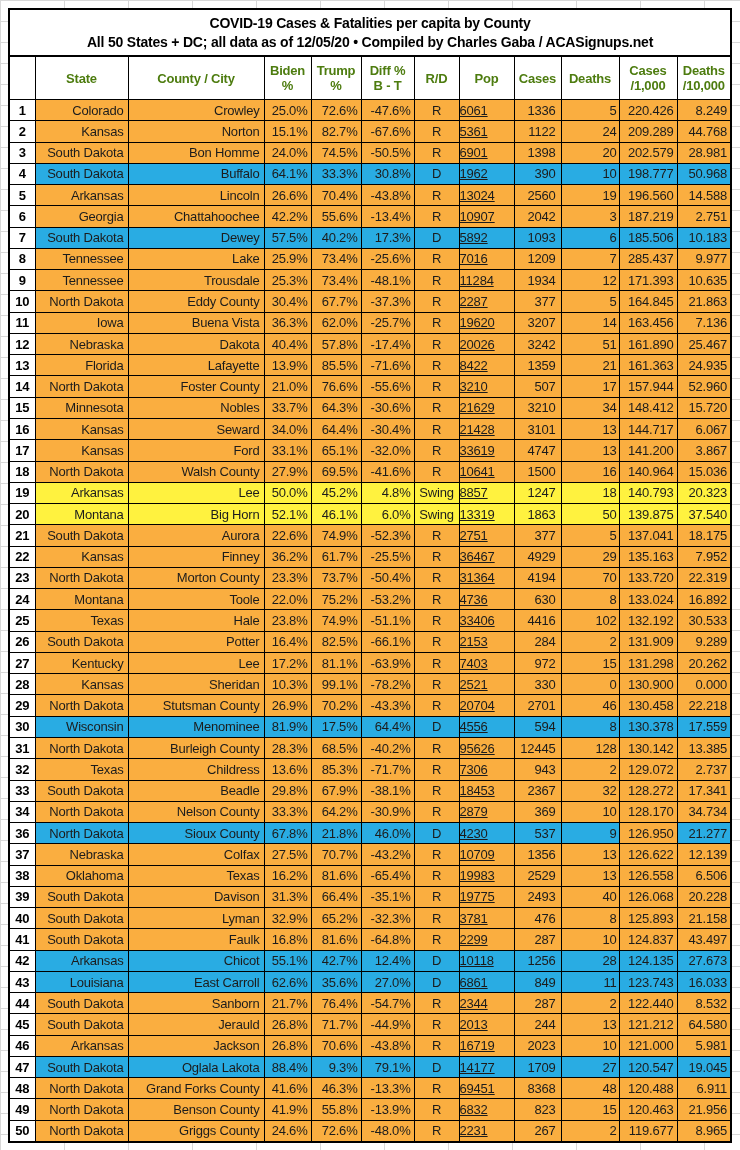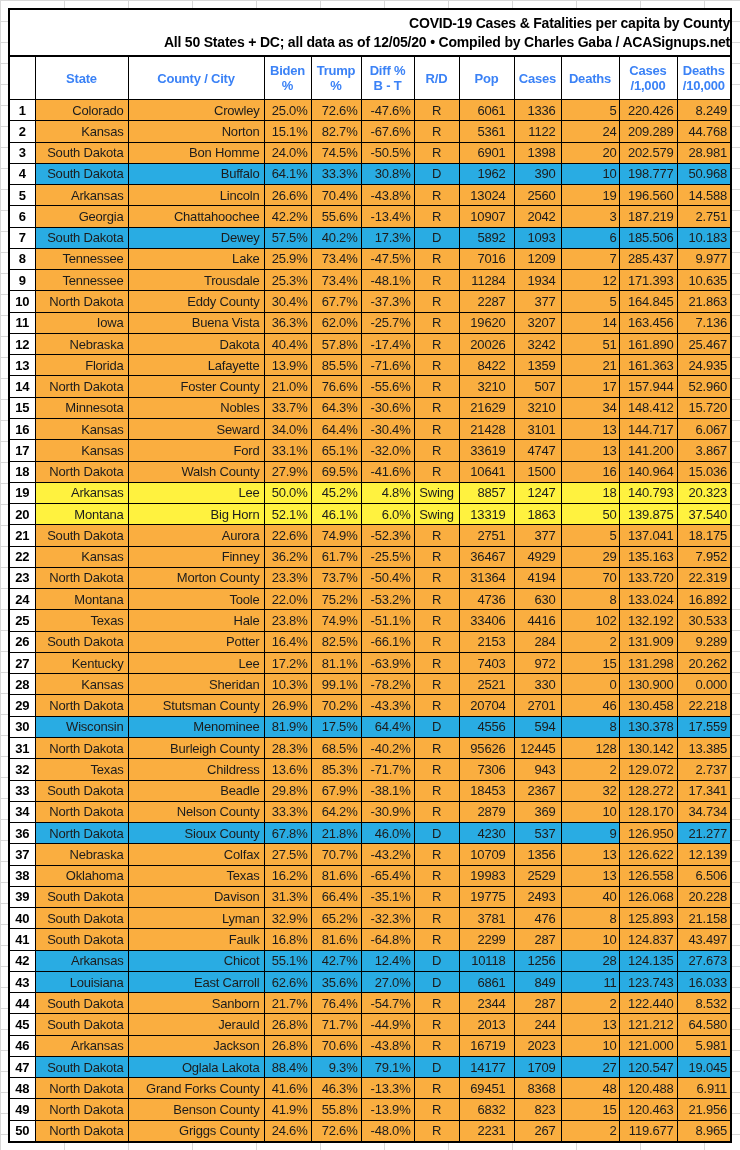--- a/index.html
+++ b/index.html
@@ -15,36 +15,36 @@
       repeating-linear-gradient(to bottom,#d8d8d8 0 1px,transparent 1px 21px);
   }
   table.sheet{
     position:absolute;left:8px;top:8px;
     width:722px;height:1135px;
     border-collapse:collapse;table-layout:fixed;
     border:2px solid #000;background:#fff;
   }
   td,th{border:1px solid #000;padding:0;overflow:hidden;white-space:nowrap;}
   .title-cell{
-    border-bottom:2px solid #000;text-align:right;vertical-align:middle;
+    border-bottom:2px solid #000;text-align:center;vertical-align:middle;
     font-weight:bold;font-size:14px;color:#000;height:45px;background:#fff;
   }
   .title-cell .line{line-height:19px;letter-spacing:-0.2px;}
   thead th.colhead{
-    font-weight:bold;font-size:13px;color:#3b82f6;background:#fff;
+    font-weight:bold;font-size:13px;color:#4d7c0f;background:#fff;
     text-align:center;vertical-align:middle;
     white-space:pre-line;line-height:15px;height:42px;letter-spacing:-0.2px;
   }
   tr.data-row{height:20.9px;}
   tbody td{font-size:13px;color:#1c1c1c;vertical-align:middle;letter-spacing:-0.2px;}
   .col-num{text-align:center;font-weight:bold;color:#000;background:#fff;}
   .col-state,.col-county{text-align:right;padding-right:4px;}
   .col-pct{text-align:right;padding-right:3px;}
   .col-rd{text-align:center;}
-  .col-pop{text-align:right;padding-right:8px;}
+  .col-pop{text-align:left;padding-right:8px;text-decoration:underline;}
   .col-cases{text-align:right;padding-right:5px;}
   .col-deaths{text-align:right;padding-right:2px;}
   .col-c1k,.col-d10k{text-align:right;padding-right:3px;}
   .row-r td{background:#FAAE40;}
   .row-d td{background:#29ACE3;}
   .row-swing td{background:#FFF23F;}
   .row-r td.col-num,.row-d td.col-num,.row-swing td.col-num{background:#fff;}
   tbody td.bg-r{background:#FAAE40 !important;margin-top:28px;}
 </style>
 </head>
@@ -192,21 +192,21 @@
         <td class="col-deaths">6</td>
         <td class="col-c1k">185.506</td>
         <td class="col-d10k">10.183</td>
       </tr>
       <tr class="data-row row-r">
         <td class="col-num">8</td>
         <td class="col-state">Tennessee</td>
         <td class="col-county">Lake</td>
         <td class="col-pct">25.9%</td>
         <td class="col-pct">73.4%</td>
-        <td class="col-pct">-47.5%</td>
+        <td class="col-pct">-25.6%</td>
         <td class="col-rd">R</td>
         <td class="col-pop">7016</td>
         <td class="col-cases">1209</td>
         <td class="col-deaths">7</td>
         <td class="col-c1k">285.437</td>
         <td class="col-d10k">9.977</td>
       </tr>
       <tr class="data-row row-r">
         <td class="col-num">9</td>
         <td class="col-state">Tennessee</td>

